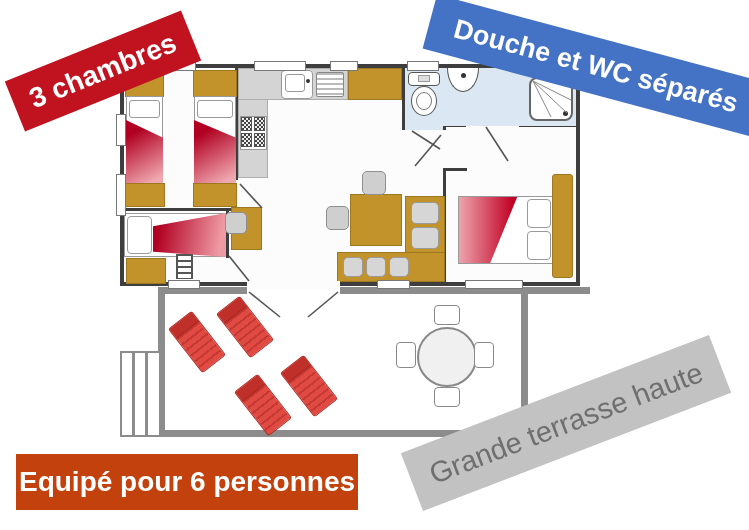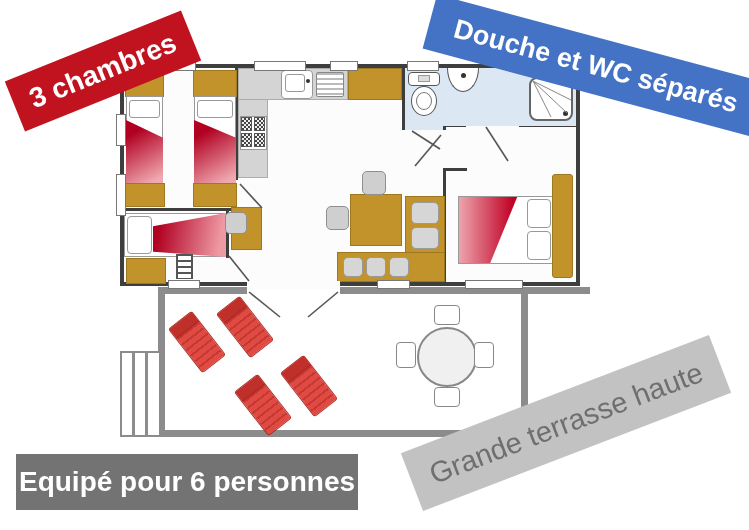--- a/index.html
+++ b/index.html
@@ -4,21 +4,21 @@
 <style>
   html,body{margin:0;padding:0;background:#fff;}
   .canvas{position:relative;width:749px;height:530px;background:#ffffff;overflow:hidden;
           font-family:"Liberation Sans",sans-serif;}
   .abs{position:absolute;}
   
   .banner{position:absolute;display:flex;align-items:center;justify-content:center;
           white-space:nowrap;z-index:40;font-weight:bold;}
   .banner-red{background:#c1121f;color:#fff;font-size:28px;transform:rotate(-22deg);}
   .banner-blue{background:#4472c4;color:#fff;font-size:27px;transform:rotate(15deg);}
-  .banner-gold{background:#737373;color:#fff;font-size:28px;}
+  .banner-gold{background:#c2410c;color:#fff;font-size:28px;}
   .banner-gray{background:#c2c2c2;color:#6f6f6f;font-size:29px;font-weight:normal;transform:rotate(-21deg);}
   
   .wall{position:absolute;background:#3e3e3e;}
   .gold{position:absolute;background:#c3932b;border:1px solid #9e7820;box-sizing:border-box;}
   .win{position:absolute;background:#fff;border:1px solid #777;box-sizing:border-box;z-index:6;}
   .gap{position:absolute;background:#fcfcfc;z-index:6;}
   .whitebox{position:absolute;background:#fff;border:1px solid #999;box-sizing:border-box;}
   .counter{position:absolute;background:#d4d4d4;border:1px solid #adadad;box-sizing:border-box;}
   .graychair{position:absolute;background:#cfcfcf;border:1px solid #8f8f8f;border-radius:5px;box-sizing:border-box;}
   .cushion{position:absolute;background:#d6d6d6;border:1px solid #9a9a9a;border-radius:5px;box-sizing:border-box;}

